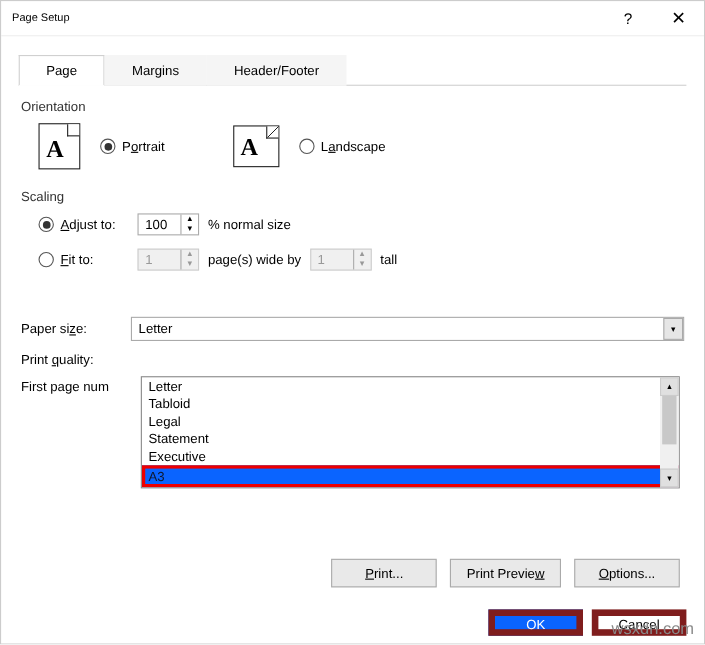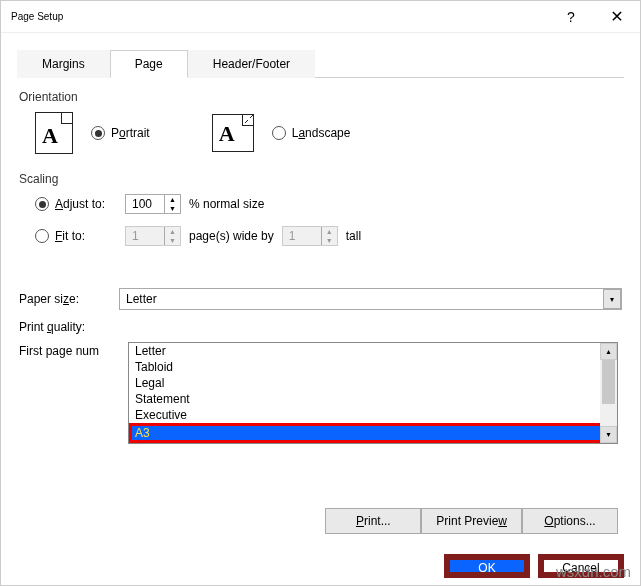--- a/index.html
+++ b/index.html
@@ -30,46 +30,46 @@
     .spinner .arrows { width: 16px; display: flex; flex-direction: column; border-left: 1px solid #aaa; }
     .spinner .arrows div { flex: 1; text-align: center; font-size: 7px; line-height: 9px; }
     .field-row { display: flex; align-items: center; margin: 10px 0; }
     .field-row .label { width: 100px; }
     .combo { flex: 1; border: 1px solid #aaa; height: 22px; display: flex; align-items: center; background: #fff; }
     .combo .val { flex: 1; padding: 2px 6px; }
     .combo .dropbtn { width: 18px; height: 20px; border: 1px solid #aaa; background: #e6e6e6; display: flex; align-items: center; justify-content: center; font-size: 8px; }
     .dropdown-overlay { position: absolute; left: 127px; top: 309px; right: 22px; background: #fff; border: 1px solid #888; z-index: 10; }
     .dropdown-list { max-height: 102px; overflow: hidden; }
     .dropdown-item { padding: 1px 6px; cursor: pointer; }
-    .dropdown-item.highlighted { background: #0a64ff; color: #fde047; border: 3px solid #e00; padding: 0 3px; }
+    .dropdown-item.highlighted { background: #0a64ff; color: #0f172a; border: 3px solid #e00; padding: 0 3px; }
     .scrollbar { position: absolute; right: 0; top: 0; bottom: 0; width: 17px; background: #f0f0f0; display: flex; flex-direction: column; }
     .scrollbar .sb-btn { height: 17px; background: #e0e0e0; border: 1px solid #ccc; text-align: center; font-size: 8px; line-height: 15px; }
     .scrollbar .track { flex: 1; position: relative; }
     .scrollbar .thumb { position: absolute; top: 0; left: 2px; right: 2px; height: 44px; background: #c8c8c8; }
-    .btn-row { display: flex; justify-content: flex-end; gap: 0; margin-top: 140px; padding: 10px 4px; }
+    .btn-row { display: flex; justify-content: flex-end; gap: 12px; margin-top: 140px; padding: 10px 4px; }
     .pushbtn { min-width: 96px; height: 26px; border: 1px solid #aaa; background: #e9e9e9; padding: 0 14px; cursor: pointer; }
     .pushbtn u { text-decoration: underline; }
     .footer-row { display: flex; justify-content: flex-end; gap: 8px; padding: 10px 16px 14px 16px; }
     .ftbtn { min-width: 86px; height: 24px; border: 6px solid #7f1d1d; background: #fff; cursor: pointer; }
     .ftbtn.primary { background: #0a64ff; color: #fff; }
     .watermark { position: absolute; bottom: 6px; right: 10px; color: #888; font-size: 15px; }
   </style>
 </head>
 <body>
 
 <div class="dialog">
   <div class="titlebar">
     <div class="title">Page Setup</div>
     <div class="btn">?</div>
     <div class="btn close">✕</div>
   </div>
   <div class="content">
     <div class="tabs">
+      <div class="tab active">Page</div>
       <div class="tab">Margins</div>
-      <div class="tab active">Page</div>
       <div class="tab">Header/Footer</div>
     </div>
 
     <div class="panel">
       <div class="section-label">Orientation</div>
       <div class="orient-row">
         <div class="page-icon">
             <span class="a">A</span>
           </div>
         <div class="radio-row">

